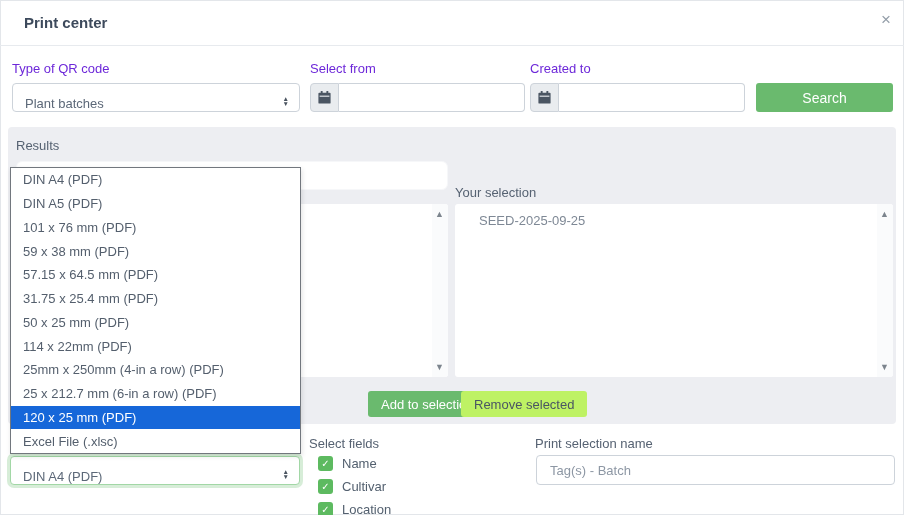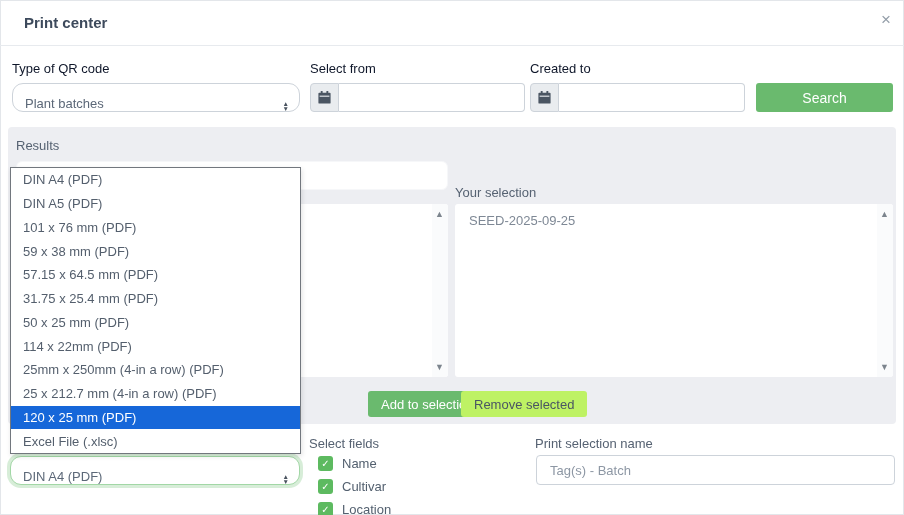--- a/index.html
+++ b/index.html
@@ -9,25 +9,25 @@
     font-family:"Liberation Sans","DejaVu Sans",sans-serif;font-size:13px;
     box-shadow:inset 0 0 0 1px #e3e6ea;
   }
   .abs{position:absolute;}
   
   .title{left:24px;top:14px;font-size:15px;font-weight:700;color:#3d4a5c;}
   .close{left:874px;top:8px;width:24px;height:24px;display:flex;align-items:center;justify-content:center;
     font-size:17px;color:#949ea9;cursor:pointer;}
   .hr{left:0;top:45px;width:904px;height:1px;background:#e7eaee;}
   
-  .flabel{top:61px;font-size:13px;color:#0f172a;}
+  .flabel{top:61px;font-size:13px;color:#6d28d9;}
   .ctl{top:83px;height:29px;box-sizing:border-box;}
   .select{
-    background:#fff;border:1px solid #cdd3da;border-radius:11px;
-    display:flex;align-items:flex-end;padding:4px 10px 0 12px;color:#5c6878;cursor:pointer;
+    background:#fff;border:1px solid #cdd3da;border-radius:4px;
+    display:flex;align-items:flex-start;padding:12px 10px 0 12px;color:#5c6878;cursor:pointer;
   }
   .select .grow{flex:1;}
   .updown{display:flex;flex-direction:column;align-items:center;color:#49535f;}
   .updown span{font-size:6.5px;line-height:5px;}
   .igroup{display:flex;}
   .iconbox{
     width:29px;height:29px;box-sizing:border-box;background:#e9ecef;border:1px solid #cdd3da;
     border-radius:4px 0 0 4px;display:flex;align-items:center;justify-content:center;cursor:pointer;
   }
   .dateinput{
@@ -43,21 +43,21 @@
   
   .panel{left:8px;top:127px;width:888px;height:297px;background:#edeef2;border-radius:4px;}
   .plabel{font-size:13px;color:#566272;}
   .rsearch{
     left:16px;top:161px;width:432px;height:29px;box-sizing:border-box;border:1px solid #f6f7f9;
     border-radius:6px;background:#fff;padding:0 10px;font:inherit;color:#5c6878;outline:none;
   }
   .listbox{background:#ffffff;border-radius:3px;}
   .scroll-arrow{position:absolute;right:4px;font-size:9px;color:#7c848d;}
   .scroll-track{position:absolute;right:0;top:0;bottom:0;width:16px;background:#fafbfc;border-radius:0 3px 3px 0;}
-  .sel-item{padding:9px 14px;color:#7e8895;font-size:13px;cursor:pointer;}
+  .sel-item{padding:9px 24px;color:#7e8895;font-size:13px;cursor:pointer;}
   
   .fmt-select{
     left:10px;top:456px;width:290px;height:29px;
     border:1px solid #a2d7a6;box-shadow:0 0 0 3px rgba(111,190,115,.28);
   }
   .chk-row{display:flex;align-items:center;gap:9px;}
   .chk{
     width:15px;height:15px;background:#5dba60;border-radius:3px;display:flex;align-items:center;
     justify-content:center;color:#fff;font-size:10px;line-height:1;cursor:pointer;
   }
@@ -172,16 +172,16 @@
 <div class="abs dropdown">
   <div class="dd-item">DIN A4 (PDF)</div>
   <div class="dd-item">DIN A5 (PDF)</div>
   <div class="dd-item">101 x 76 mm (PDF)</div>
   <div class="dd-item">59 x 38 mm (PDF)</div>
   <div class="dd-item">57.15 x 64.5 mm (PDF)</div>
   <div class="dd-item">31.75 x 25.4 mm (PDF)</div>
   <div class="dd-item">50 x 25 mm (PDF)</div>
   <div class="dd-item">114 x 22mm (PDF)</div>
   <div class="dd-item">25mm x 250mm (4-in a row) (PDF)</div>
-  <div class="dd-item">25 x 212.7 mm (4-in a row) (PDF)</div>
+  <div class="dd-item">25 x 212.7 mm (6-in a row) (PDF)</div>
   <div class="dd-item selected">120 x 25 mm (PDF)</div>
   <div class="dd-item">Excel File (.xlsc)</div>
 </div>
 
 </body></html>

